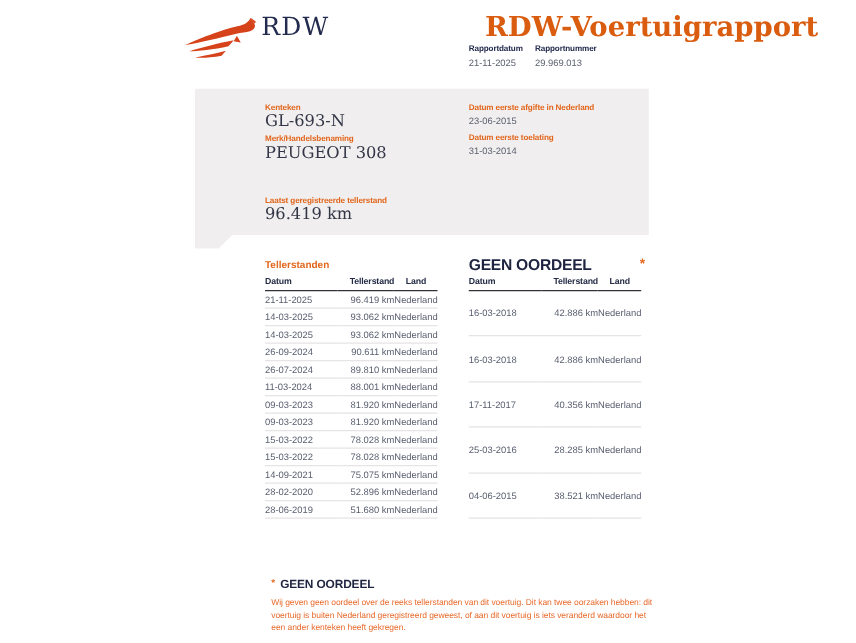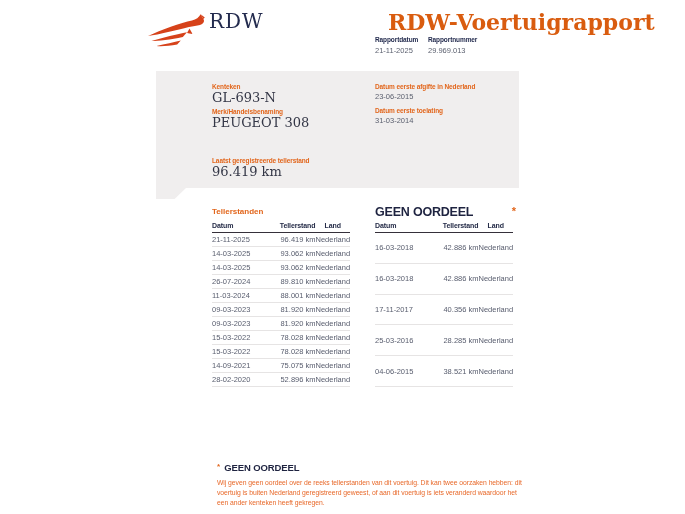--- a/index.html
+++ b/index.html
@@ -145,20 +145,25 @@
               <td class="c1">14-03-2025</td>
               <td class="c2">93.062 km</td>
               <td class="c3">Nederland</td>
             </tr>
             <tr>
               <td class="c1">14-03-2025</td>
               <td class="c2">93.062 km</td>
               <td class="c3">Nederland</td>
             </tr>
             <tr>
+              <td class="c1">26-09-2024</td>
+              <td class="c2">90.611 km</td>
+              <td class="c3">Nederland</td>
+            </tr>
+            <tr>
               <td class="c1">26-07-2024</td>
               <td class="c2">89.810 km</td>
               <td class="c3">Nederland</td>
             </tr>
             <tr>
               <td class="c1">11-03-2024</td>
               <td class="c2">88.001 km</td>
               <td class="c3">Nederland</td>
             </tr>
             <tr>
@@ -182,20 +187,25 @@
               <td class="c3">Nederland</td>
             </tr>
             <tr>
               <td class="c1">14-09-2021</td>
               <td class="c2">75.075 km</td>
               <td class="c3">Nederland</td>
             </tr>
             <tr>
               <td class="c1">28-02-2020</td>
               <td class="c2">52.896 km</td>
+              <td class="c3">Nederland</td>
+            </tr>
+            <tr>
+              <td class="c1">28-06-2019</td>
+              <td class="c2">51.680 km</td>
               <td class="c3">Nederland</td>
             </tr>
           </tbody>
       </table>
       <table>
         <thead>
             <tr>
               <th class="c1">Datum</th>
               <th class="c2">Tellerstand</th>
               <th class="c3">Land</th>

